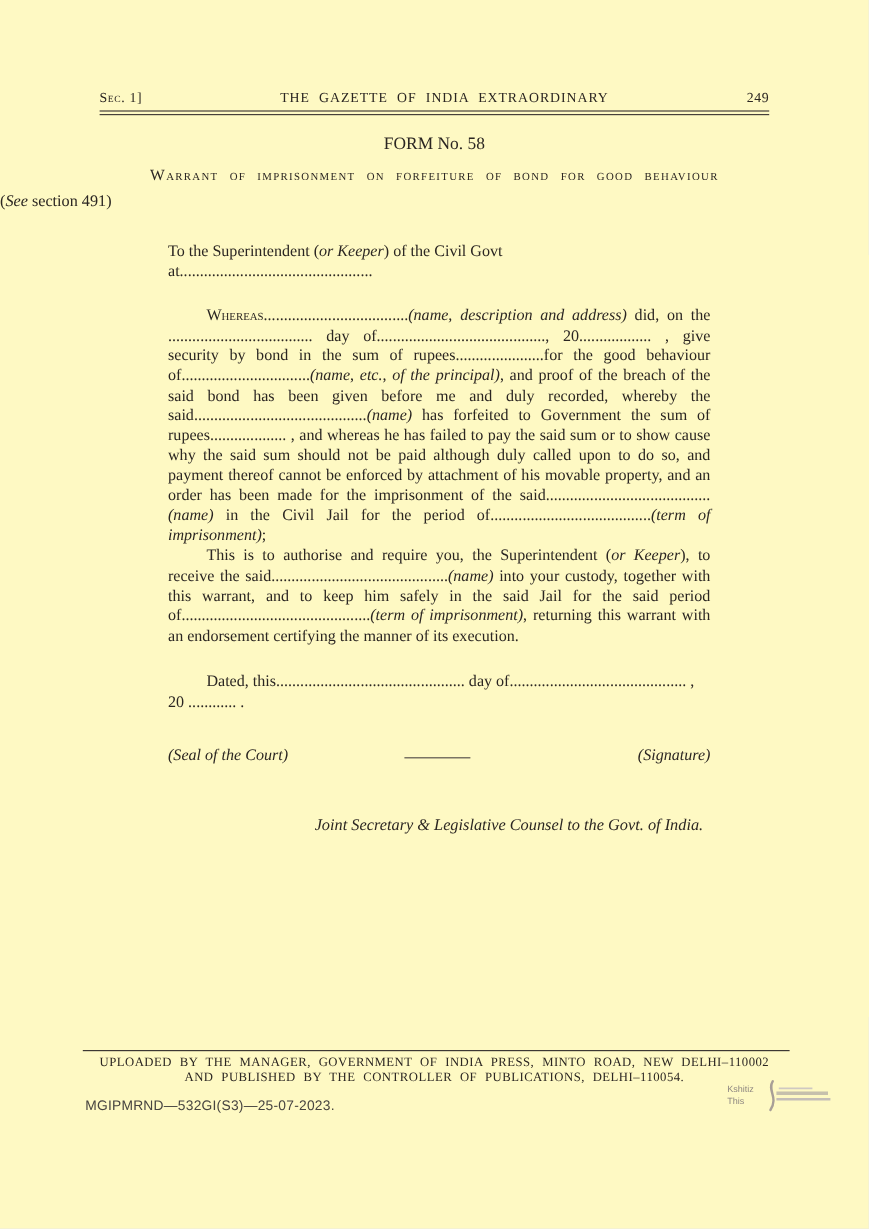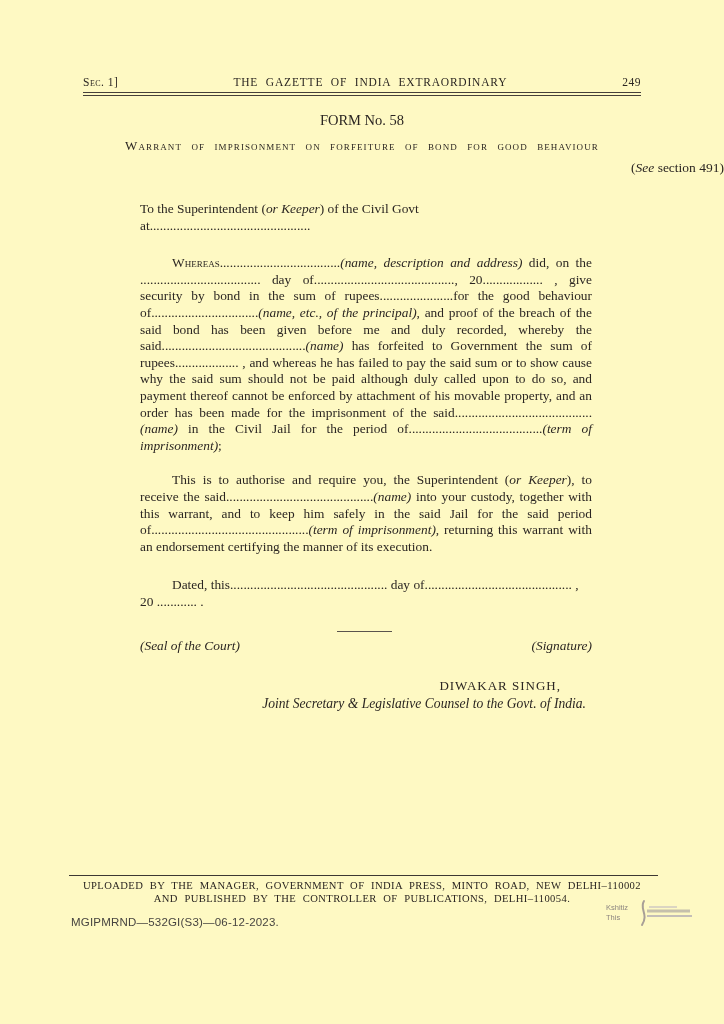--- a/index.html
+++ b/index.html
@@ -47,42 +47,42 @@
     position: absolute;
     left: 0; right: 0; top: 138px;
     text-align: center;
     font-variant: small-caps;
     font-size: 13px;
     letter-spacing: 1.1px;
     word-spacing: 5px;
   }
   .section-ref {
     position: absolute;
-    left: 0; right: 0; top: 160px;
-    text-align: right;
+    left: 0; right: 16px; top: 160px;
+    text-align: left;
     font-size: 13.5px;
   }
 
   
   .doc-body {
     position: absolute;
     left: 140px;
     top: 201px;
     width: 452px;
     font-size: 13.4px;
     line-height: 16.6px;
   }
   .address-line { margin: 0; }
   .para {
     margin: 0;
     margin-top: 21px;
     text-align: justify;
     text-indent: 32px;
   }
-  .para2 { margin-top: 18px; }
+  .para2 { margin-top: 1px; }
   .dated-line {
     margin: 0;
     margin-top: 22px;
     text-indent: 32px;
   }
   .seal-sig-row {
     margin-top: 28px;
     display: flex;
     justify-content: space-between;
     font-style: italic;
@@ -173,28 +173,27 @@
     <p class="dated-line"><span>Dated, this</span><span>...............................................</span><span> day of</span><span>............................................</span><span> , 20 </span><span>............</span><span> .</span></p>
     <div class="seal-sig-row">
       <span>(Seal of the Court)</span>
       <span>(Signature)</span>
     </div>
   </div>
 
   <div class="mid-rule"></div>
 
   <div class="signatory">
-    <div class="signatory-name">DIWAKAR SINGH,</div>
     <div class="signatory-designation">Joint Secretary &amp; Legislative Counsel to the Govt. of India.</div>
   </div>
 
   <div class="footer-rule"></div>
   <div class="footer-line1">UPLOADED BY THE MANAGER, GOVERNMENT OF INDIA PRESS, MINTO ROAD, NEW DELHI–110002</div>
   <div class="footer-line2">AND PUBLISHED BY THE CONTROLLER OF PUBLICATIONS, DELHI–110054.</div>
-  <div class="print-code">MGIPMRND—532GI(S3)—06-12-2023.</div>
+  <div class="print-code">MGIPMRND—532GI(S3)—25-07-2023.</div>
 
   <div class="digital-signer">
     <div>Kshitiz</div>
     <div>This</div>
   </div>
   <div class="signature-scribble">
     <svg width="62" height="36" viewBox="0 0 62 36" aria-hidden="true">
       <path d="M10,5 C5,13 15,18 8,29" fill="none" stroke="#a89f97" stroke-width="2" stroke-linecap="round"></path>
       <path d="M13,15 h43" fill="none" stroke="#b3aca4" stroke-width="3" opacity="0.75"></path>
       <path d="M13,20 h45" fill="none" stroke="#c4beb7" stroke-width="2"></path>

